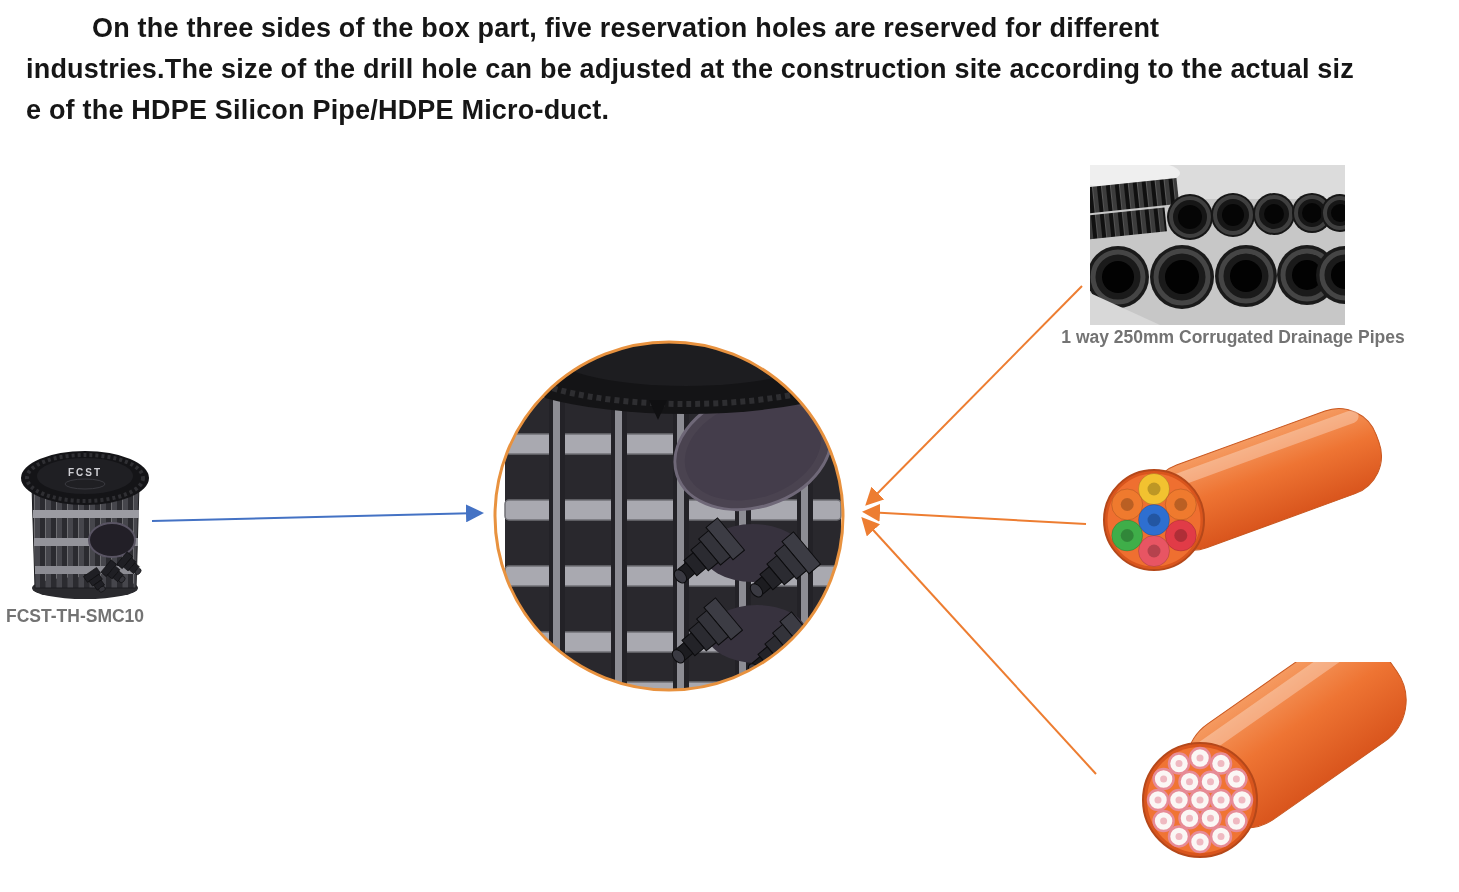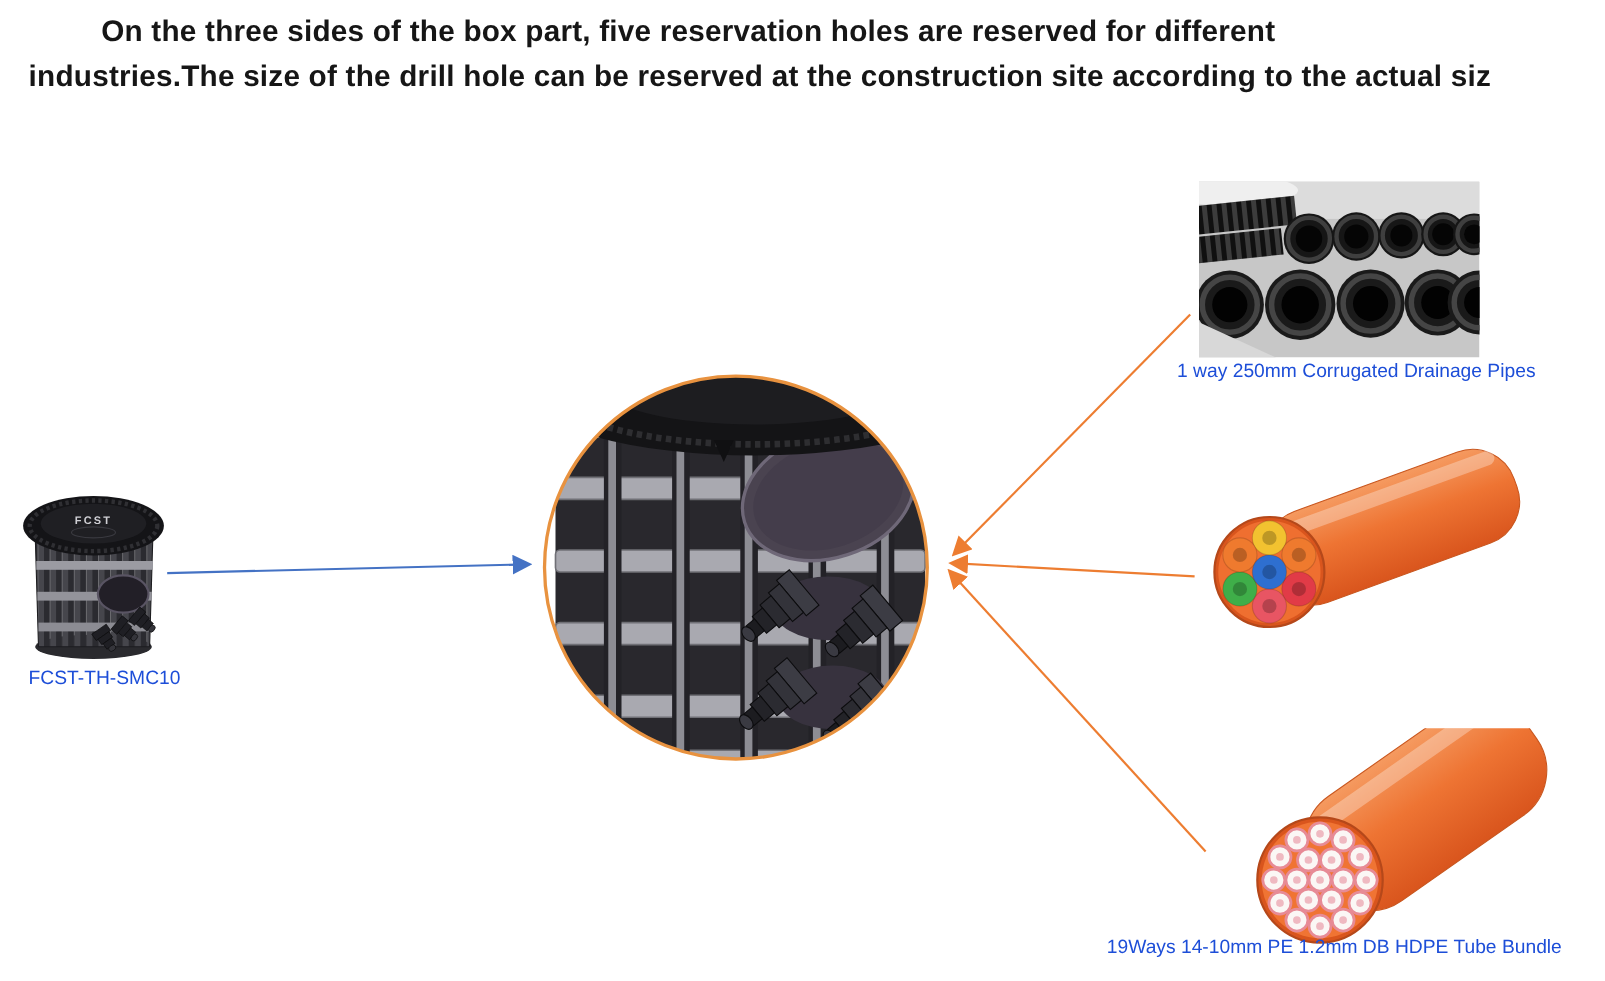--- a/index.html
+++ b/index.html
@@ -27,36 +27,37 @@
   .arrows {
     position: absolute;
     left: 0; top: 0;
     width: 1459px; height: 892px;
     pointer-events: none;
   }
   .img-box { position: absolute; text-align: center; }
   .img-box svg { display: block; }
   .label {
     position: absolute;
-    color: #1d4ed8;
-    font-weight: 400;
+    color: #737373;
+    font-weight: 700;
     font-size: 17.5px;
     white-space: nowrap;
   }
   .label.centered { text-align: center; }
   .zoom-circle { position: absolute; left: 491px; top: 338px; }
 </style>
 </head>
 <body>
 
 <div class="page">
 
   <div class="heading">
     <div class="line indent">On the three sides of the box part, five reservation holes are reserved for different</div>
-    <div class="line">industries.The size of the drill hole can be reserved at the construction site according to the actual siz</div>
+    <div class="line">industries.The size of the drill hole can be adjusted at the construction site according to the actual siz</div>
+    <div class="line">e of the HDPE Silicon Pipe/HDPE Micro-duct.</div>
   </div>
 
   <svg class="arrows" viewBox="0 0 1459 892" xmlns="http://www.w3.org/2000/svg">
     <defs>
       <marker id="arrBlue" markerWidth="9" markerHeight="9" refX="7" refY="4.5" orient="auto">
         <path d="M0,0 L9,4.5 L0,9 Z" fill="#4472C4"></path>
       </marker>
       <marker id="arrOrange" markerWidth="9" markerHeight="9" refX="7" refY="4.5" orient="auto">
         <path d="M0,0 L9,4.5 L0,9 Z" fill="#ED7D31"></path>
       </marker>
@@ -105,21 +106,21 @@
           <ellipse cx="21" cy="0" rx="2.5" ry="3.5" fill="#35353b"></ellipse>
       </g>
 
       <ellipse cx="67" cy="40" rx="64" ry="27" fill="#141417"></ellipse>
       <ellipse cx="67" cy="40" rx="58" ry="23" fill="none" stroke="#2f2f33" stroke-width="4" stroke-dasharray="3 3"></ellipse>
       <ellipse cx="67" cy="38" rx="48" ry="18" fill="#1f1f23"></ellipse>
       <text x="67" y="38" text-anchor="middle" fill="#cfcfd4" font-size="10" font-weight="700" letter-spacing="2" font-family="Liberation Sans, sans-serif">FCST</text>
       <ellipse cx="67" cy="46" rx="20" ry="5" fill="none" stroke="#3a3a40" stroke-width="1"></ellipse>
     </svg>
   </div>
-  <div class="label" style="left:26px; top:606px;">FCST-TH-SMC10</div>
+  <div class="label" style="left:6px; top:606px;">FCST-TH-SMC10</div>
 
   <div class="zoom-circle">
     <svg width="356" height="356" viewBox="0 0 356 356" xmlns="http://www.w3.org/2000/svg">
       <defs>
         <clipPath id="zc">
             <circle cx="178" cy="178" r="174"></circle>
           </clipPath>
       </defs>
       <g clip-path="url(#zc)">
         <rect width="356" height="356" fill="#ffffff"></rect>
@@ -370,15 +371,14 @@
           <circle cx="35.6" cy="117" r="3.5"></circle>
           <circle cx="30" cy="138" r="3.5"></circle>
           <circle cx="35.6" cy="159" r="3.5"></circle>
           <circle cx="51" cy="174.4" r="3.5"></circle>
           <circle cx="72" cy="180" r="3.5"></circle>
           <circle cx="93" cy="174.4" r="3.5"></circle>
           <circle cx="108.4" cy="159" r="3.5"></circle>
       </g>
     </svg>
   </div>
-  <div class="label centered" style="left:988px; top:850px; width:450px;">19Ways 14-10mm PE 1.2mm DB HDPE Tube Bundle</div>
 
 </div>
 
 </body></html>

